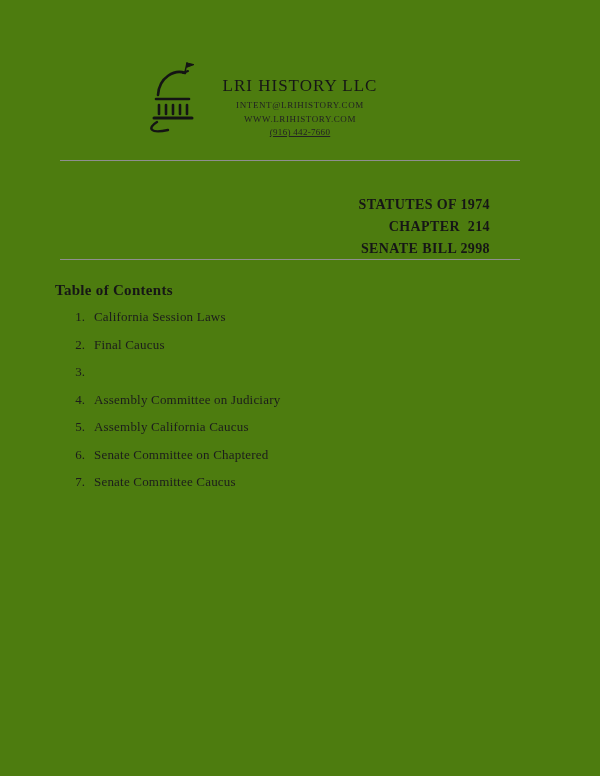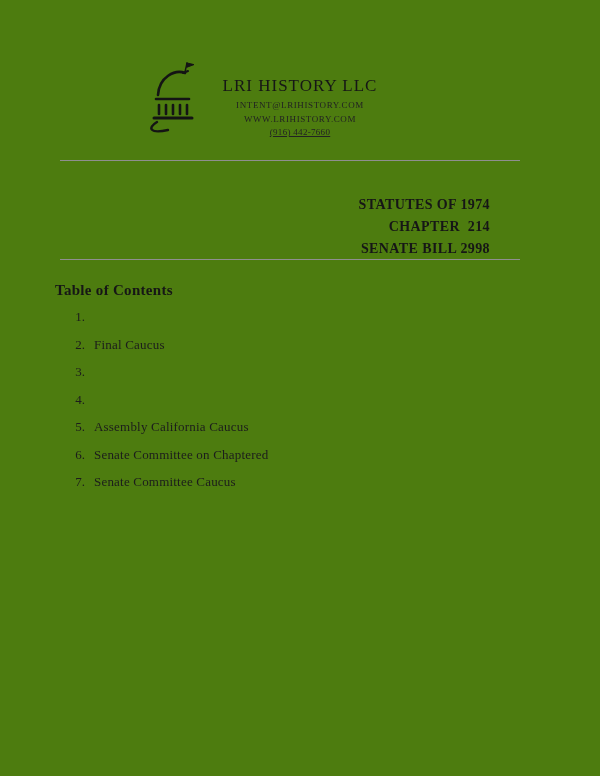--- a/index.html
+++ b/index.html
@@ -147,30 +147,32 @@
     <div>SENATE BILL 2998</div>
   </div>
 
   <div class="rule rule-mid"></div>
 
   <div class="toc-heading">Table of Contents</div>
 
   <div class="toc-list">
     <div class="toc-item">
       <span class="toc-num">1.</span>
+      <span class="toc-label">California Session Laws</span>
     </div>
     <div class="toc-item">
       <span class="toc-num">2.</span>
       <span class="toc-label">Final Caucus</span>
     </div>
     <div class="toc-item">
       <span class="toc-num">3.</span>
     </div>
     <div class="toc-item">
       <span class="toc-num">4.</span>
+      <span class="toc-label">Assembly Committee on Judiciary</span>
     </div>
     <div class="toc-item">
       <span class="toc-num">5.</span>
       <span class="toc-label">Assembly California Caucus</span>
     </div>
     <div class="toc-item">
       <span class="toc-num">6.</span>
       <span class="toc-label">Senate Committee on Chaptered</span>
     </div>
     <div class="toc-item">

